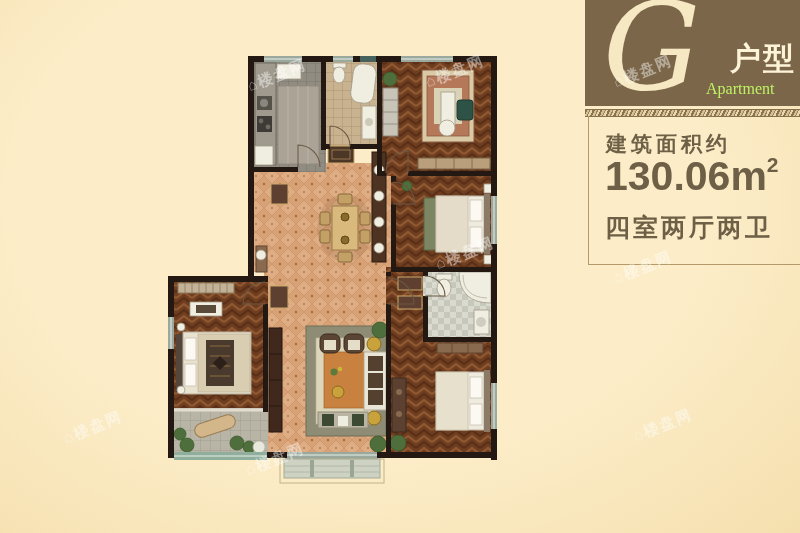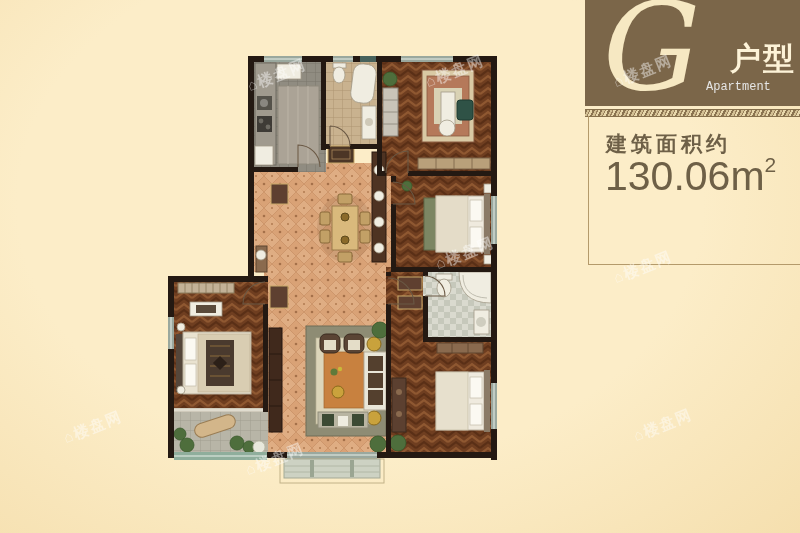--- a/index.html
+++ b/index.html
@@ -8,30 +8,30 @@
        background:radial-gradient(ellipse at 45% 38%, var(--bg) 0%, var(--bg) 55%, #f5dfae 100%);}
   .stage{position:absolute;inset:0;}
   svg{position:absolute;left:0;top:0;}
 
   
   .badge{position:absolute;left:585px;top:0;width:215px;height:106px;background:var(--header-bg);}
   .badge .g{position:absolute;left:18px;top:-14px;font-family:"DejaVu Serif",serif;
             font-style:italic;font-size:122px;line-height:1;color:var(--header-text);}
   .badge .type{position:absolute;left:121px;top:38px;font-size:31px;font-weight:bold;
                color:#fdf3d8;letter-spacing:2px;margin-left:24px;}
-  .badge .sub{position:absolute;left:121px;top:80px;font-size:12px;
-              font-family:Liberation Mono, monospace;color:#e5e5e5;}
+  .badge .sub{position:absolute;left:121px;top:80px;font-size:16px;
+              font-family:Liberation Serif, serif;color:#bef264;}
   .rope{position:absolute;left:585px;top:109px;width:215px;height:6px;
         background:repeating-linear-gradient(115deg,#8a7350 0 2px,#d3c094 2px 4px,#9a815c 4px 5px,#e8d8ac 5px 7px);
         border-top:1px solid #86704c;border-bottom:1px solid #86704c;}
   .info{position:absolute;left:588px;top:116px;width:212px;height:148px;
         border-left:1px solid var(--frame-line);border-bottom:1px solid var(--frame-line);
         color:var(--info-text);padding-left:20px;}
   .info .lbl{position:absolute;left:17px;top:14px;font-size:21px;font-weight:bold;letter-spacing:4px;}
-  .info .val{position:absolute;left:16px;top:37px;font-size:41px;font-weight:normal;letter-spacing:0px;text-align:center;}
+  .info .val{position:absolute;left:16px;top:37px;font-size:41px;font-weight:bold;letter-spacing:0px;text-align:center;}
   .info .val sup{font-size:21px;vertical-align:18px;}
   .info .rooms{position:absolute;left:16px;top:95px;font-size:25px;font-weight:bold;letter-spacing:3px;}
 
   
   .wm{position:absolute;color:rgba(255,255,255,0.45);font-size:15px;font-weight:bold;
       letter-spacing:2px;transform:rotate(-22deg);white-space:nowrap;pointer-events:none;}
 
   
   .wall{fill:var(--wall);}
   .win{fill:var(--window);}
@@ -326,20 +326,21 @@
   <div class="badge">
     <div class="g">G</div>
     <div class="type">户型</div>
     <div class="sub">Apartment</div>
   </div>
   <div class="rope"></div>
 
   <div class="info">
     <div class="lbl">建筑面积约</div>
     <div class="val"><span>130.06m</span><sup>2</sup></div>
+    <div class="rooms">四室两厅两卫</div>
   </div>
 
   <div class="wm" style="left:62px;top:418px">⌂楼盘网</div>
   <div class="wm" style="left:246px;top:66px">⌂楼盘网</div>
   <div class="wm" style="left:424px;top:62px">⌂楼盘网</div>
   <div class="wm" style="left:612px;top:62px">⌂楼盘网</div>
   <div class="wm" style="left:612px;top:258px">⌂楼盘网</div>
   <div class="wm" style="left:632px;top:416px">⌂楼盘网</div>
   <div class="wm" style="left:244px;top:450px">⌂楼盘网</div>
   <div class="wm" style="left:434px;top:244px">⌂楼盘网</div>

